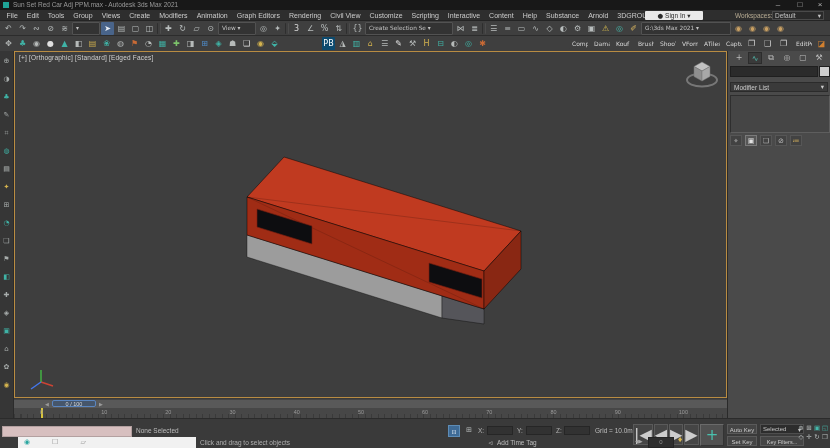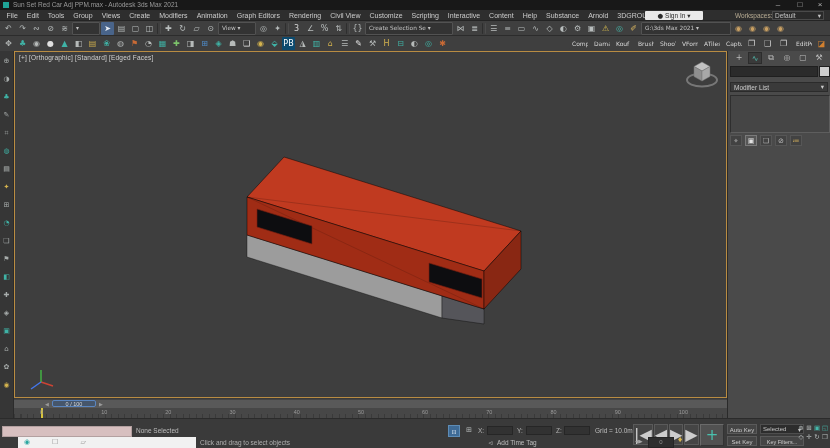--- a/index.html
+++ b/index.html
@@ -207,21 +207,21 @@
       <div class="tb-icon icon" style="color: rgb(182, 186, 185);">◔</div>
       <div class="tb-icon icon" style="color: rgb(63, 179, 166);">▦</div>
       <div class="tb-icon icon" style="color: rgb(124, 195, 106);">✚</div>
       <div class="tb-icon icon" style="color: rgb(182, 186, 185);">◨</div>
       <div class="tb-icon icon" style="color: rgb(79, 143, 208);">⊞</div>
       <div class="tb-icon icon" style="color: rgb(63, 179, 166);">◈</div>
       <div class="tb-icon icon" style="color: rgb(182, 186, 185);">☗</div>
       <div class="tb-icon icon" style="color: rgb(224, 224, 224);">❏</div>
       <div class="tb-icon icon" style="color: rgb(212, 179, 78);">◉</div>
       <div class="tb-icon icon" style="color: rgb(63, 179, 166);">⬙</div>
-      <div class="tb-icon icon" style="color: rgb(255, 255, 255); background: #0c4a6e;">PB</div>
+      <div class="tb-icon icon" style="color: rgb(255, 255, 255); background: #0c4a6e; margin-left: 40px;">PB</div>
       <div class="tb-icon icon" style="color: rgb(182, 186, 185);">◮</div>
       <div class="tb-icon icon" style="color: rgb(63, 179, 166);">▥</div>
       <div class="tb-icon icon" style="color: rgb(212, 179, 78);">⌂</div>
       <div class="tb-icon icon" style="color: rgb(182, 186, 185);">☰</div>
       <div class="tb-icon icon" style="color: rgb(224, 224, 224);">✎</div>
       <div class="tb-icon icon" style="color: rgb(182, 186, 185);">⚒</div>
       <div class="tb-icon icon" style="color: rgb(212, 179, 78);">H</div>
       <div class="tb-icon icon" style="color: rgb(63, 179, 166);">⊟</div>
       <div class="tb-icon icon" style="color: rgb(182, 186, 185);">◐</div>
       <div class="tb-icon icon" style="color: rgb(63, 179, 166);">◎</div>

